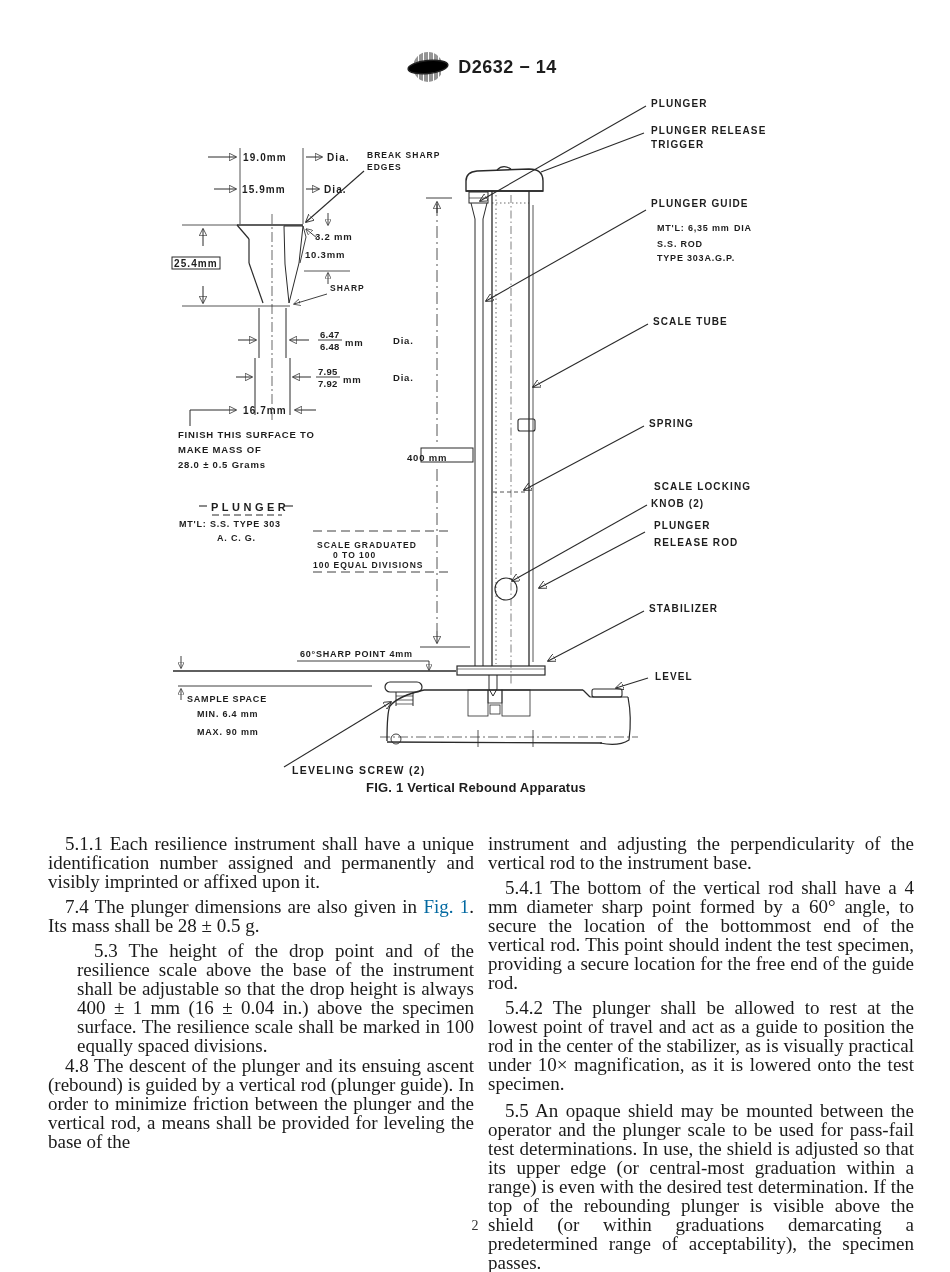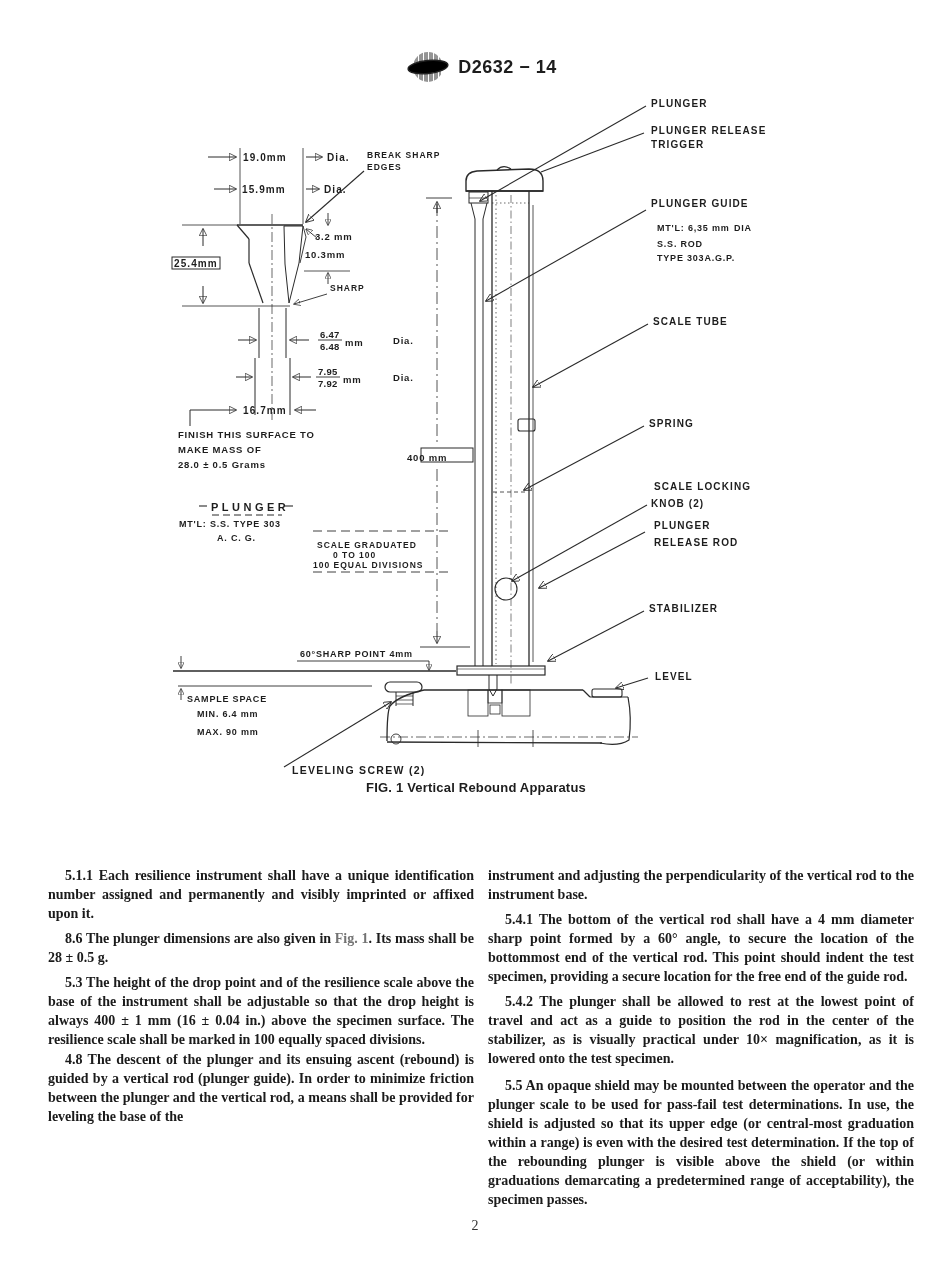--- a/index.html
+++ b/index.html
@@ -27,28 +27,28 @@
   .t85 { font-size:8.5px; letter-spacing:1px; }
   .t9  { font-size:9px;   letter-spacing:.8px; }
   .t95 { font-size:9.5px; letter-spacing:.8px; }
   .t10 { font-size:10px;  letter-spacing:1.1px; }
   .t105{ font-size:10.5px;letter-spacing:1.3px; }
   .t11 { font-size:11px;  letter-spacing:3.5px; }
   .cap { font-size:13px;  letter-spacing:.2px; text-anchor:middle; }
   .frac{ font-size:9.5px; letter-spacing:.3px; }
   
   .col {
-    position:absolute; top:866px; width:426px;
-    font-size:14px; line-height:19px; text-align:justify;font-weight:bold;
+    position:absolute; top:834px; width:426px;
+    font-size:19px; line-height:19px; text-align:justify;
   }
   #col-left  { left:48px; }
   #col-right { left:488px; }
   .col p { margin:0 0 6px 0; }
   .col p.indent { text-indent:17px; }
-  .col p.tight  { margin-bottom:1px; }
+  .col p.tight  { margin-bottom:1px;margin-left:29px; }
   .col p.last   { margin-bottom:12px; }
   .figlink { text-decoration:none; cursor:pointer; }
   
   #pgnum {
     position:absolute; top:1218px; left:0; width:100%;
     text-align:center; font-size:14px; color:#333;
   }
 </style>
 </head>
 <body>
@@ -290,21 +290,21 @@
       <text class="t10" x="649" y="612">STABILIZER</text>
       <text class="t10" x="655" y="680">LEVEL</text>
       <text class="t105" x="292" y="774">LEVELING SCREW (2)</text>
     </g>
 
     <text class="cap" x="476" y="792">FIG. 1 Vertical Rebound Apparatus</text>
   </svg>
 
   <div class="col" id="col-left">
     <p class="indent">5.1.1  Each resilience instrument shall have a unique identification number assigned and permanently and visibly imprinted or affixed upon it.</p>
-    <p class="indent"><span>8.6  The plunger dimensions are also given in </span><a class="figlink" style="color: #737373; margin-top: 6px;">Fig. 1</a><span>. Its mass shall be 28 ± 0.5 g.</span></p>
+    <p class="indent"><span>7.4  The plunger dimensions are also given in </span><a class="figlink" style="color: #0369a1; margin-top: 6px;">Fig. 1</a><span>. Its mass shall be 28 ± 0.5 g.</span></p>
     <p class="indent tight">5.3  The height of the drop point and of the resilience scale above the base of the instrument shall be adjustable so that the drop height is always 400 ± 1 mm (16 ± 0.04 in.) above the specimen surface. The resilience scale shall be marked in 100 equally spaced divisions.</p>
     <p class="indent last">4.8  The descent of the plunger and its ensuing ascent (rebound) is guided by a vertical rod (plunger guide). In order to minimize friction between the plunger and the vertical rod, a means shall be provided for leveling the base of the</p>
   </div>
 
   <div class="col" id="col-right">
     <p>instrument and adjusting the perpendicularity of the vertical rod to the instrument base.</p>
     <p class="indent">5.4.1  The bottom of the vertical rod shall have a 4 mm diameter sharp point formed by a 60° angle, to secure the location of the bottommost end of the vertical rod. This point should indent the test specimen, providing a secure location for the free end of the guide rod.</p>
     <p class="indent" style="margin-bottom:8px">5.4.2  The plunger shall be allowed to rest at the lowest point of travel and act as a guide to position the rod in the center of the stabilizer, as is visually practical under 10× magnification, as it is lowered onto the test specimen.</p>
     <p class="indent last">5.5  An opaque shield may be mounted between the operator and the plunger scale to be used for pass-fail test determinations. In use, the shield is adjusted so that its upper edge (or central-most graduation within a range) is even with the desired test determination. If the top of the rebounding plunger is visible above the shield (or within graduations demarcating a predetermined range of acceptability), the specimen passes.</p>
   </div>

